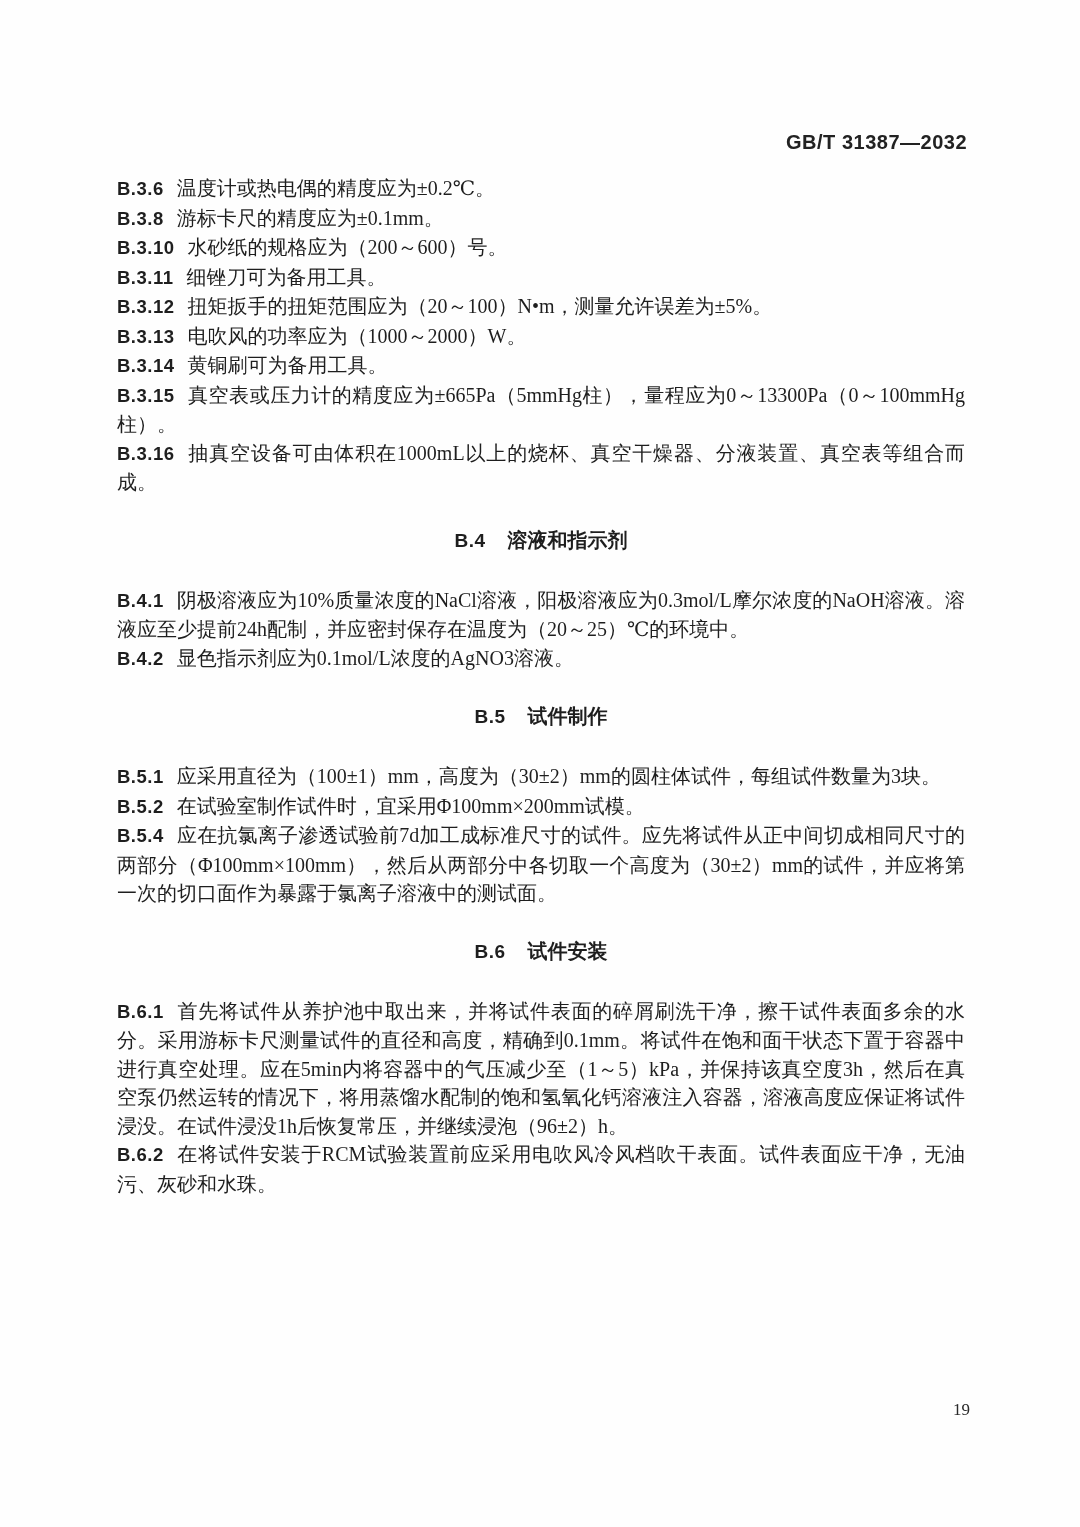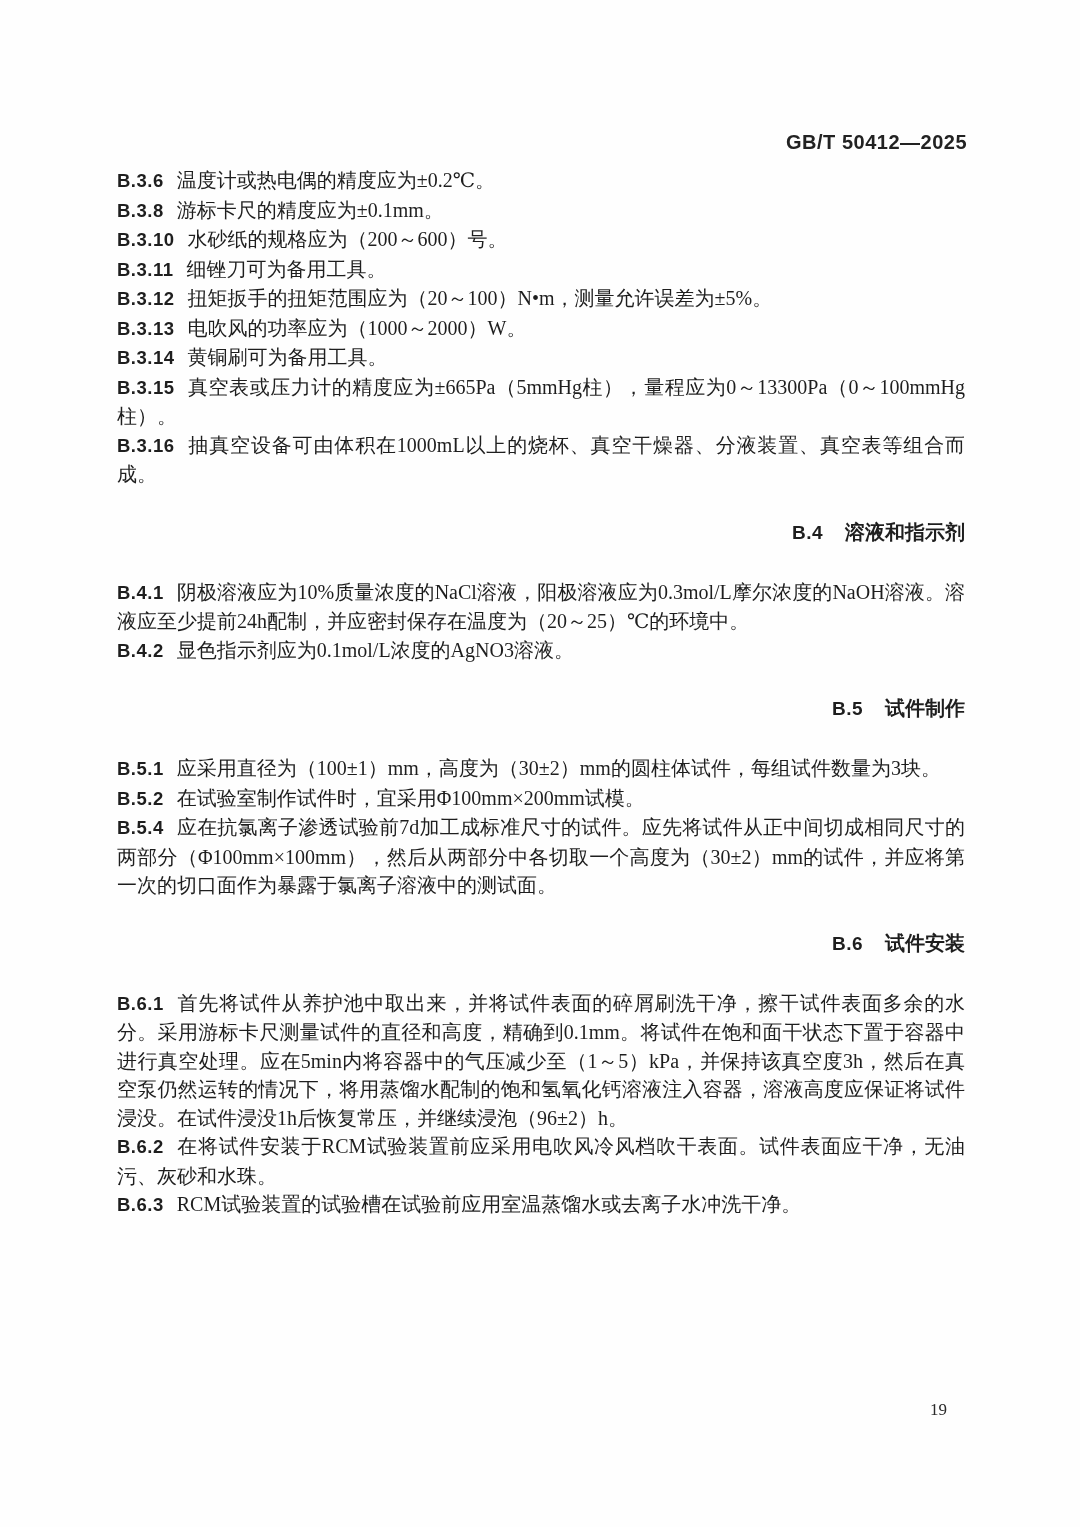--- a/index.html
+++ b/index.html
@@ -29,21 +29,21 @@
     text-align: right;
     font-family: "Liberation Sans", "DejaVu Sans", sans-serif;
     font-size: 20px;
     font-weight: 600;
     letter-spacing: 0.5px;
     color: #222;
   }
   
   .doc-content {
     position: absolute;
-    top: 166px;
+    top: 174px;
     left: 117px;
     width: 848px;
     font-size: 20px;
     line-height: 28.5px;
     text-align: justify;
     text-justify: inter-ideograph;
   }
   .clause {
     margin: 0;
   }
@@ -54,43 +54,43 @@
     letter-spacing: 0.5px;
     margin-right: 13px;
     white-space: nowrap;
   }
   .sec-heading {
     margin: 28px 0 30px 0;
     font-size: 20px;
     line-height: 30px;
     font-weight: 700;
     font-family: "Liberation Sans", "DejaVu Sans", sans-serif;
-    text-align: right;
+    text-align: center;
   }
   .sec-heading .clause-num {
     margin-right: 22px;
     font-size: 19px;
   }
   
   .page-num {
     position: absolute;
     top: 1400px;
     left: 930px;
     width: 40px;
-    text-align: left;
+    text-align: right;
     font-size: 17px;
     color: #2a2a2a;
   }
 </style>
 </head>
 <body>
 
 <div class="page">
 
-  <div class="std-header">GB/T 50412—2025</div>
+  <div class="std-header">GB/T 31387—2032</div>
 
   <main class="doc-content">
       <p class="clause"><span class="clause-num">B.3.6</span><span>温度计或热电偶的精度应为±0.2℃。</span></p>
       <p class="clause"><span class="clause-num">B.3.8</span><span>游标卡尺的精度应为±0.1mm。</span></p>
       <p class="clause"><span class="clause-num">B.3.10</span><span>水砂纸的规格应为（200～600）号。</span></p>
       <p class="clause"><span class="clause-num">B.3.11</span><span>细锉刀可为备用工具。</span></p>
       <p class="clause"><span class="clause-num">B.3.12</span><span>扭矩扳手的扭矩范围应为（20～100）N•m，测量允许误差为±5%。</span></p>
       <p class="clause"><span class="clause-num">B.3.13</span><span>电吹风的功率应为（1000～2000）W。</span></p>
       <p class="clause"><span class="clause-num">B.3.14</span><span>黄铜刷可为备用工具。</span></p>
       <p class="clause"><span class="clause-num">B.3.15</span><span>真空表或压力计的精度应为±665Pa（5mmHg柱），量程应为0～13300Pa（0～100mmHg柱）。</span></p>
@@ -98,18 +98,17 @@
       <h2 class="sec-heading"><span class="clause-num">B.4</span><span>溶液和指示剂</span></h2>
       <p class="clause"><span class="clause-num">B.4.1</span><span>阴极溶液应为10%质量浓度的NaCl溶液，阳极溶液应为0.3mol/L摩尔浓度的NaOH溶液。溶液应至少提前24h配制，并应密封保存在温度为（20～25）℃的环境中。</span></p>
       <p class="clause"><span class="clause-num">B.4.2</span><span>显色指示剂应为0.1mol/L浓度的AgNO3溶液。</span></p>
       <h2 class="sec-heading"><span class="clause-num">B.5</span><span>试件制作</span></h2>
       <p class="clause"><span class="clause-num">B.5.1</span><span>应采用直径为（100±1）mm，高度为（30±2）mm的圆柱体试件，每组试件数量为3块。</span></p>
       <p class="clause"><span class="clause-num">B.5.2</span><span>在试验室制作试件时，宜采用Φ100mm×200mm试模。</span></p>
       <p class="clause"><span class="clause-num">B.5.4</span><span>应在抗氯离子渗透试验前7d加工成标准尺寸的试件。应先将试件从正中间切成相同尺寸的两部分（Φ100mm×100mm），然后从两部分中各切取一个高度为（30±2）mm的试件，并应将第一次的切口面作为暴露于氯离子溶液中的测试面。</span></p>
       <h2 class="sec-heading"><span class="clause-num">B.6</span><span>试件安装</span></h2>
       <p class="clause"><span class="clause-num">B.6.1</span><span>首先将试件从养护池中取出来，并将试件表面的碎屑刷洗干净，擦干试件表面多余的水分。采用游标卡尺测量试件的直径和高度，精确到0.1mm。将试件在饱和面干状态下置于容器中进行真空处理。应在5min内将容器中的气压减少至（1～5）kPa，并保持该真空度3h，然后在真空泵仍然运转的情况下，将用蒸馏水配制的饱和氢氧化钙溶液注入容器，溶液高度应保证将试件浸没。在试件浸没1h后恢复常压，并继续浸泡（96±2）h。</span></p>
       <p class="clause"><span class="clause-num">B.6.2</span><span>在将试件安装于RCM试验装置前应采用电吹风冷风档吹干表面。试件表面应干净，无油污、灰砂和水珠。</span></p>
-      <p class="clause"><span class="clause-num">B.6.3</span><span>RCM试验装置的试验槽在试验前应用室温蒸馏水或去离子水冲洗干净。</span></p>
     </main>
 
   <div class="page-num">19</div>
 
 </div>
 
 </body></html>

